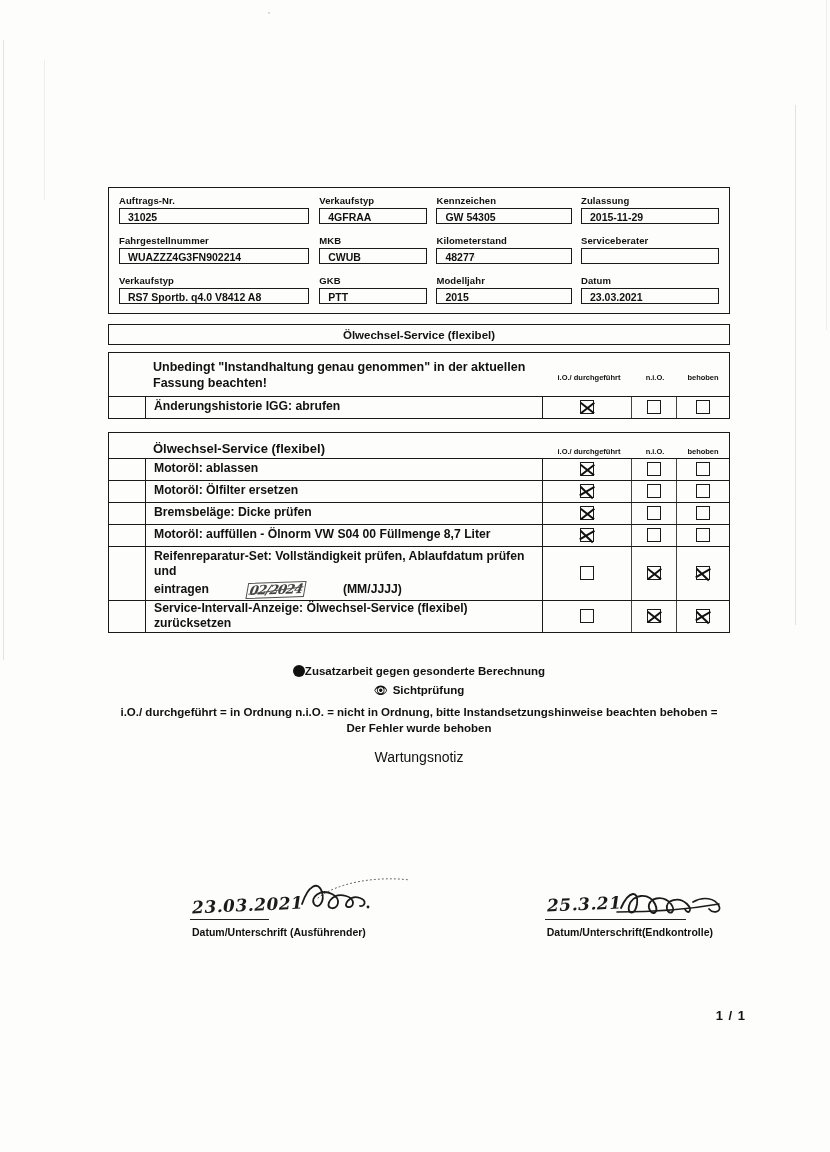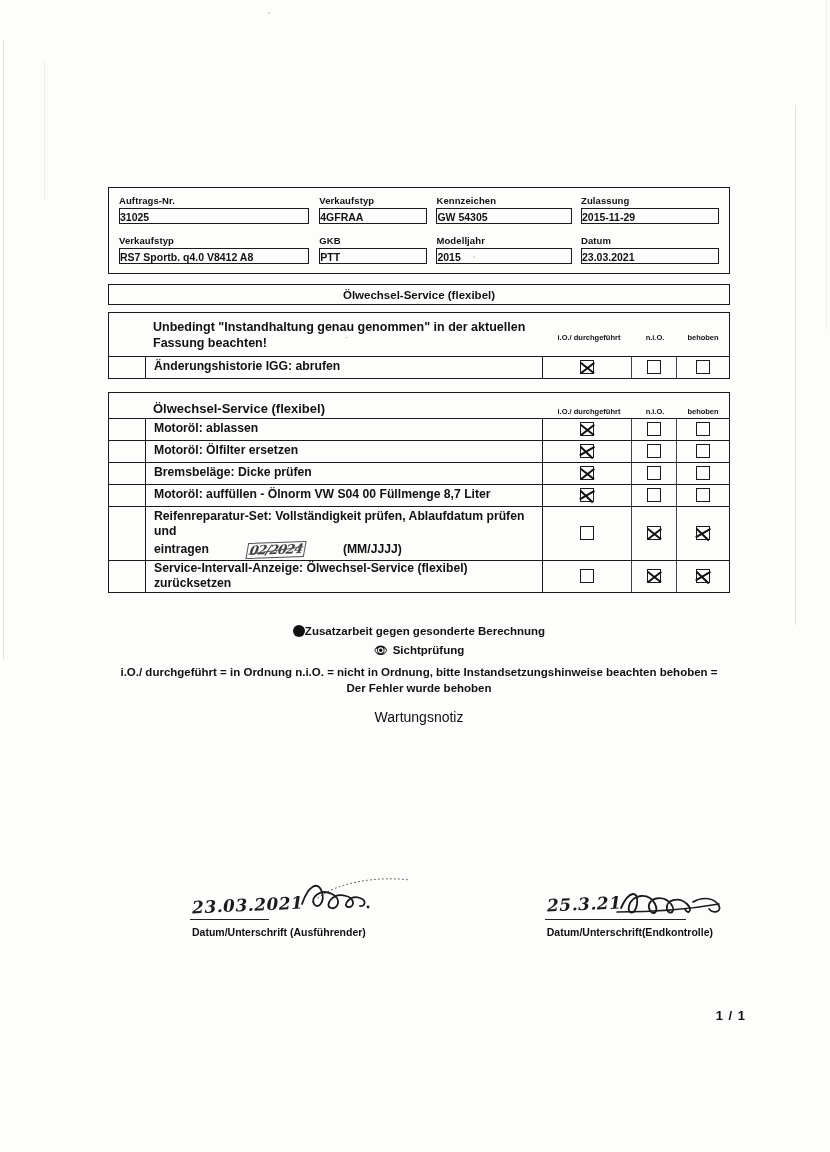--- a/index.html
+++ b/index.html
@@ -50,21 +50,21 @@
   .fcell{display:flex;flex-direction:column;}
   .c1{width:205px;}
   .c2{width:120px;}
   .c3{width:148px;}
   .c4{width:auto;flex:1;}
   .flabel{font-size:9.5px;font-weight:bold;margin-bottom:2px;letter-spacing:.1px;}
   .fvalue{
     border:1.3px solid #1a1a1a;
     height:16px;
     font-size:10.5px;font-weight:bold;
-    padding:1px 4px 0 0;
+    padding:1px 4px 0 8px;
     display:flex;align-items:center;
     box-sizing:border-box;
   }
   .c1 .fvalue{width:190px;}
   .c2 .fvalue{width:108px;}
   .c3 .fvalue{width:136px;}
   .c4 .fvalue{width:138px;}
 
   
   .section-bar{
@@ -226,20 +226,38 @@
         <div class="fcell c3">
           <div class="flabel">Kennzeichen</div>
           <div class="fvalue">GW 54305</div>
         </div>
         <div class="fcell c4">
           <div class="flabel">Zulassung</div>
           <div class="fvalue">2015-11-29</div>
         </div>
       </div>
 
+      <div class="frow" style="margin-top:11px;">
+        <div class="fcell c1">
+          <div class="flabel">Fahrgestellnummer</div>
+          <div class="fvalue">WUAZZZ4G3FN902214</div>
+        </div>
+        <div class="fcell c2">
+          <div class="flabel">MKB</div>
+          <div class="fvalue">CWUB</div>
+        </div>
+        <div class="fcell c3">
+          <div class="flabel">Kilometerstand</div>
+          <div class="fvalue">48277</div>
+        </div>
+        <div class="fcell c4">
+          <div class="flabel">Serviceberater</div>
+          <div class="fvalue"></div>
+        </div>
+      </div>
 
       <div class="frow" style="margin-top:11px;">
         <div class="fcell c1">
           <div class="flabel">Verkaufstyp</div>
           <div class="fvalue">RS7 Sportb. q4.0 V8412 A8</div>
         </div>
         <div class="fcell c2">
           <div class="flabel">GKB</div>
           <div class="fvalue">PTT</div>
         </div>

